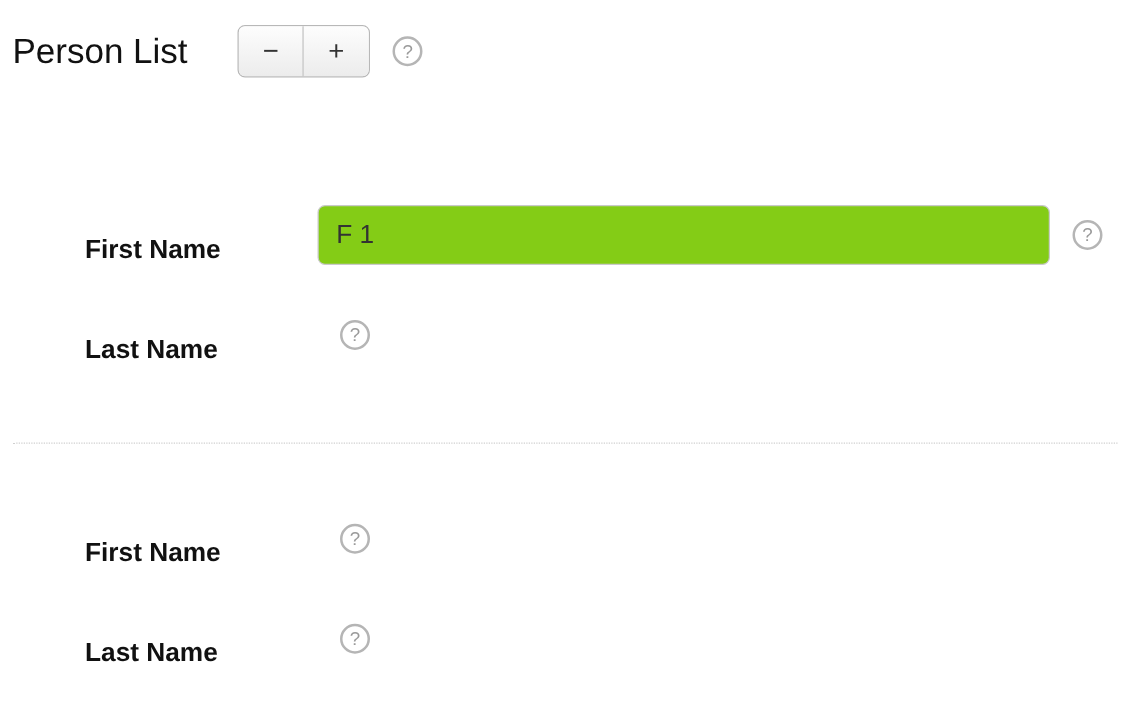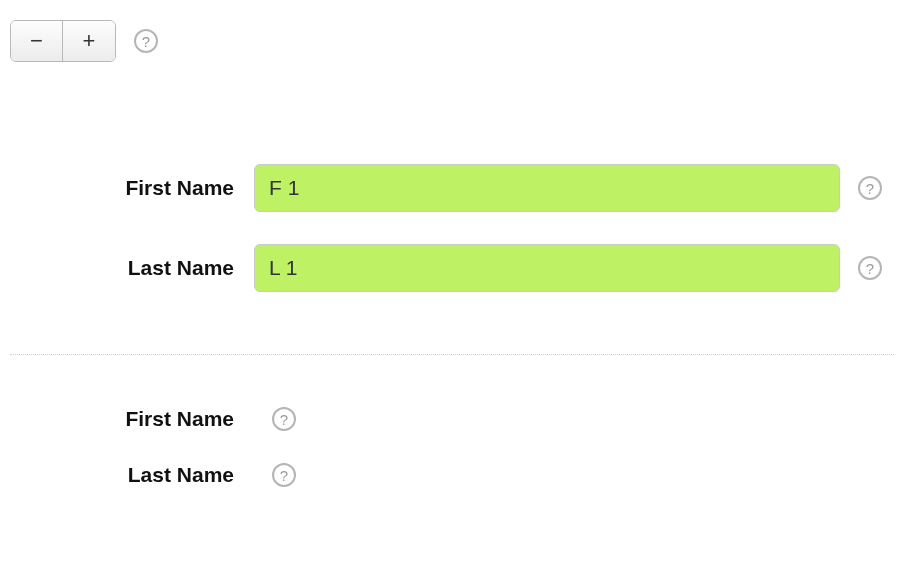--- a/index.html
+++ b/index.html
@@ -66,55 +66,57 @@
     .person-group + .person-group {
       border-top: 1px dotted #cfcfcf;
     }
     .field-row {
       display: flex;
       align-items: center;
       margin: 32px 0;
     }
     .field-label-col {
       width: 186px;
-      text-align: right;
+      text-align: left;
       padding-right: 20px;
+      margin-top: 24px;
     }
     .field-label {
       font-size: 21px;
       font-weight: 700;
       color: #111;
     }
     .input-col {
       flex: 0 0 586px;
     }
     .text-input {
       width: 100%;
       height: 48px;
       padding: 0 14px;
       font-size: 21px;
       color: #333;
       border: 1px solid #c9c9c9;
       border-radius: 6px;
-      background: #bef264;
+      background: #84cc16;
       outline: none;
     }
     .help-col {
       padding-left: 18px;
       display: flex;
       align-items: center;
     }
     .help-col .help-icon {
       margin-left: 0;
     }
   </style>
 </head>
 <body>
 
 <div class="header-row">
+  <span class="section-title">Person List</span>
   <div class="btn-group">
     <button class="btn">−</button>
     <button class="btn">+</button>
   </div>
   <span class="help-icon">?</span>
 </div>
 
 <div class="person-group">
   <div class="field-row">
     <div class="field-label-col">
@@ -123,23 +125,20 @@
     <div class="input-col">
       <input type="text" class="text-input" value="F 1" style="">
     </div>
     <div class="help-col">
       <span class="help-icon">?</span>
     </div>
   </div>
   <div class="field-row">
     <div class="field-label-col">
       <span class="field-label">Last Name</span>
-    </div>
-    <div class="input-col">
-      <input type="text" class="text-input" value="L 1" style="">
     </div>
     <div class="help-col">
       <span class="help-icon">?</span>
     </div>
   </div>
 </div>
 
 <div class="person-group">
   <div class="field-row">
     <div class="field-label-col">

